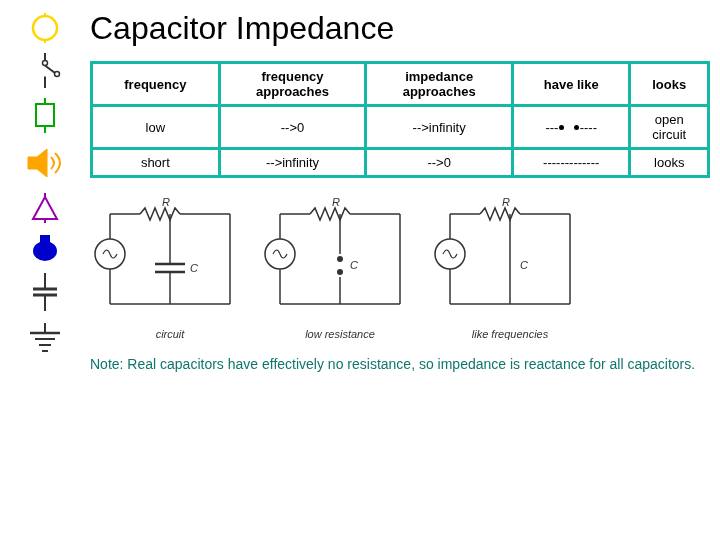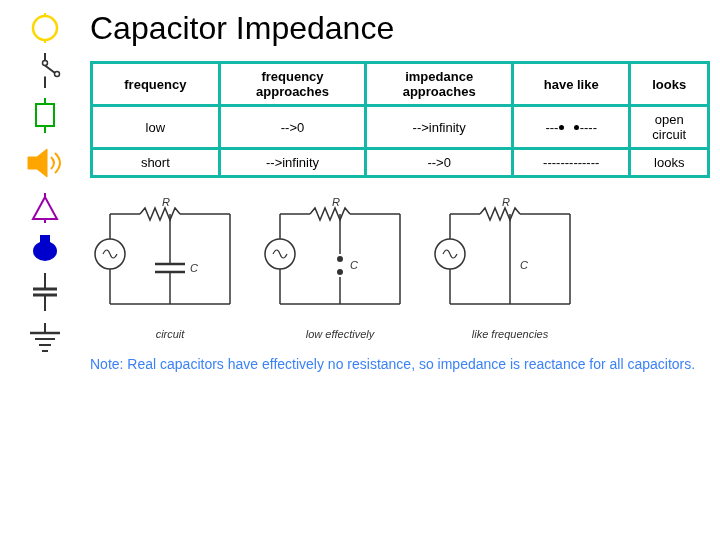--- a/index.html
+++ b/index.html
@@ -78,21 +78,21 @@
       font-size: 11px;
       font-style: italic;
       margin-top: 4px;
       color: #333;
     }
 
     
     .note-text {
       font-size: 14px;
       line-height: 1.5;
-      color: #3b82f6;
+      color: #0f766e;
     }
 
     
     svg.circuit {
       display: block;
     }
 
     
     .sidebar-symbol {
       margin: 3px 0;
@@ -252,21 +252,21 @@
         <path d="M13,60 Q17,52 20,60 Q23,68 27,60" fill="none" stroke="#333" stroke-width="1.2"></path>
 
         <line x1="80" y1="20" x2="80" y2="60" stroke="#333" stroke-width="1.5"></line>
         <circle cx="80" cy="65" r="3" fill="#333"></circle>
 
         <circle cx="80" cy="78" r="3" fill="#333"></circle>
         <line x1="80" y1="83" x2="80" y2="110" stroke="#333" stroke-width="1.5"></line>
 
         <text x="90" y="75" font-size="11" font-style="italic" fill="#333">C</text>
       </svg>
-      <span class="diagram-label">low effectively</span>
+      <span class="diagram-label">low resistance</span>
     </div>
 
     <div class="diagram-container">
       <svg class="circuit" width="160" height="130" viewBox="0 0 160 130">
 
         <text x="72" y="12" font-size="11" font-style="italic" fill="#333">R</text>
 
         <line x1="20" y1="20" x2="50" y2="20" stroke="#333" stroke-width="1.5"></line>
         <polyline points="50,20 55,14 60,26 65,14 70,26 75,14 80,26 85,14 90,20" fill="none" stroke="#333" stroke-width="1.5"></polyline>
         <line x1="90" y1="20" x2="140" y2="20" stroke="#333" stroke-width="1.5"></line>

